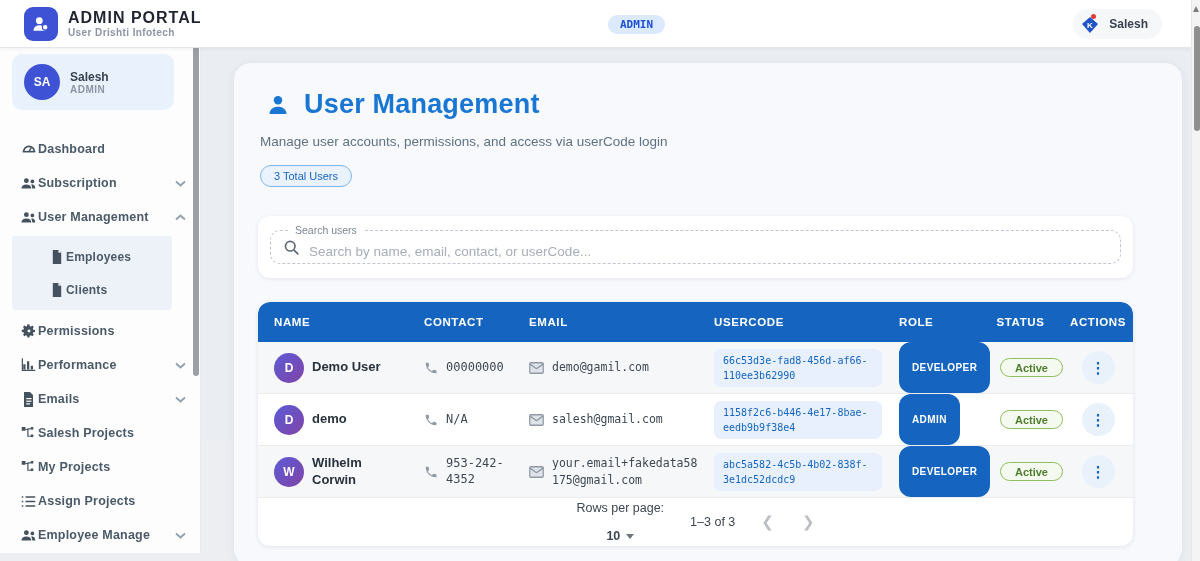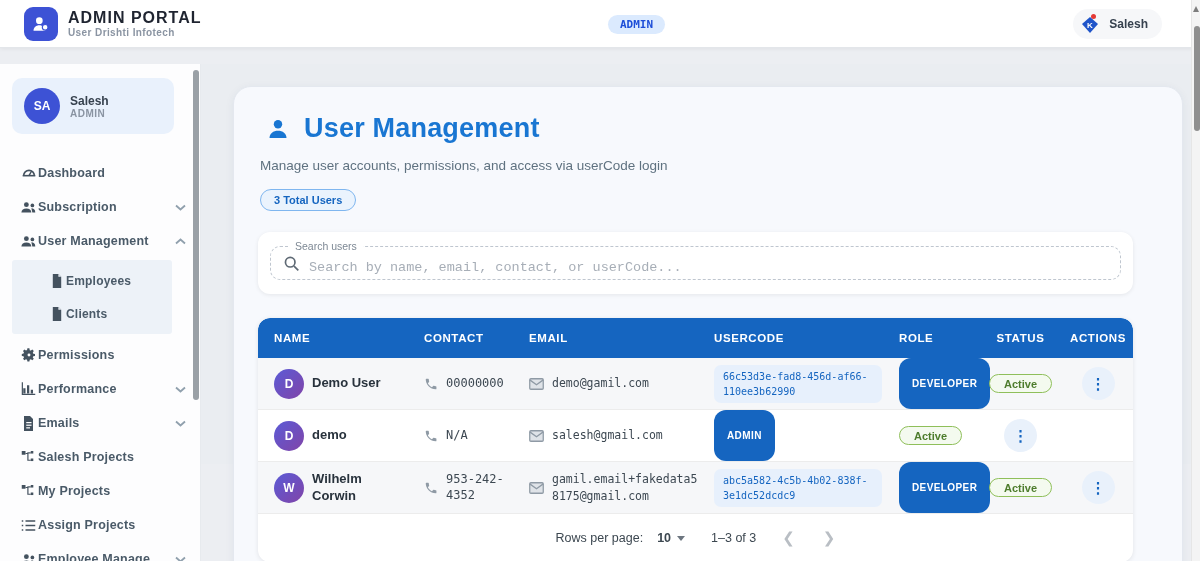--- a/index.html
+++ b/index.html
@@ -23,21 +23,21 @@
   .header-user-name { font-size:12px; font-weight:bold; color:#37424f; }
 
   
   .page-scrollbar { position:absolute; top:0; right:0; width:9px; height:561px; background:#f4f4f4;
     border-left:1px solid #e6e6e6; z-index:9; }
   .page-scroll-arrow { position:absolute; top:6px; left:1px; width:0; height:0;
     border-left:3.5px solid transparent; border-right:3.5px solid transparent; border-bottom:6px solid #7d7d7d; }
   .page-scroll-thumb { position:absolute; top:26px; left:1.5px; width:6px; height:105px; background:#8f8f8f; border-radius:3px; }
 
   
-  .body-wrap { position:absolute; top:64px; left:0; width:1191px; height:400px; display:flex; }
+  .body-wrap { position:absolute; top:40px; left:0; width:1191px; height:400px; display:flex; }
 
   
   .sidebar { width:201px; height:513px; background:#fdfdfe; border-right:1px solid #e7eaee;
     position:relative; overflow:hidden; flex:none; }
   .sb-scroll-thumb { position:absolute; right:1px; top:6px; width:6px; height:330px; background:#9aa0a6; border-radius:3px; }
   .profile-card { margin:14px 26px 18px 12px; background:#e9f1fc; border-radius:10px;
     padding:10px 12px; display:flex; align-items:center; gap:10px; }
   .profile-avatar { width:36px; height:36px; border-radius:50%; background:#3d52d5; color:#fff;
     font-size:12px; font-weight:bold; display:flex; align-items:center; justify-content:center; }
   .profile-name { font-size:12px; font-weight:bold; color:#37424f; }
@@ -53,31 +53,31 @@
   .submenu .lbl { font-size:12px; }
 
   
   .content { flex:1; background:#eaedf1; padding:22px 7px 0 32px; }
   .main-card { width:950px; height:505px; background:#f7f9fd; border:1px solid #e4e8ef;
     border-radius:18px; box-shadow:0 2px 10px rgba(40,60,100,.06); padding:24px; }
 
   .title-row { display:flex; align-items:center; gap:14px; margin:2px 0 0 8px; }
   .page-title { font-size:27px; font-weight:bold; color:#1976d2; letter-spacing:.2px; }
   .page-subtitle { font-size:13.5px; color:#5f7280; margin:14px 0 0 2px; }
-  .total-chip { display:inline-block; margin:16px 0 0 2px; border:1px solid #7fb6ef; background:#eaf3fd;
-    color:#1565c0; font-size:11px; font-weight:bold; padding:4px 13px; border-radius:13px; }
+  .total-chip { display:inline-block; margin:16px 0 8px 2px; border:1px solid #7fb6ef; background:#eaf3fd;
+    color:#1565c0; font-size:11px; font-weight:normal; padding:4px 13px; border-radius:13px; }
 
   .search-card { margin-top:21px; width:875px; background:#fff; border-radius:12px;
     box-shadow:0 1px 4px rgba(0,0,0,.08); padding:14px 12px; }
   .search-field { position:relative; border:1px dashed #bfc6cf; border-radius:10px; height:34px;
     display:flex; align-items:center; padding:0 12px; }
   .search-label { position:absolute; top:-7px; left:18px; background:#fff; padding:0 6px;
     font-size:10.5px; color:#7d8894; }
   .search-input { border:none; outline:none; flex:1; font-size:13.5px; color:#333; background:transparent;
-    font-family:Liberation Mono, monospace; margin-left:9px;margin-top:8px; }
+    font-family:Liberation Sans, sans-serif; margin-left:9px;margin-top:8px; }
   .search-input::placeholder { color:#a7aeb7; }
 
   
   .table-card { margin-top:24px; width:875px; background:#fff; border-radius:12px;
     box-shadow:0 1px 5px rgba(0,0,0,.09); overflow:hidden; }
   .t-grid { display:grid; grid-template-columns:150px 105px 185px 185px 95px 85px 70px; align-items:center; }
   .t-head { background:#1565c0; height:40px; border-radius:12px 12px 0 0; }
   .t-head .th { color:#fff; font-size:11.5px; font-weight:bold; letter-spacing:.6px; padding-left:16px; }
   .t-head .th.c { text-align:center; padding-left:0; }
   .t-row { height:52px; border-bottom:1px solid #ececec; }
@@ -88,30 +88,30 @@
     display:flex; align-items:center; justify-content:center; }
   .row-name { font-size:13px; font-weight:bold; color:#28323c; max-width:84px; line-height:1.25; }
   .cell-ico { color:#8f9aa5; flex:none; display:flex; }
   .contact-txt { font-size:12px; color:#3d4852; font-family:"DejaVu Sans Mono", monospace; line-height:1.3; max-width:62px; }
   .email-txt { font-size:11.5px; color:#3d4852; font-family:"DejaVu Sans Mono", monospace; line-height:1.4;
     max-width:150px; word-break:break-all; }
   .usercode-chip { background:#e7f0fc; border-radius:7px; padding:4px 9px; max-width:168px;
     font-family:"DejaVu Sans Mono", monospace; font-size:10px; color:#1565c0; line-height:1.5; word-break:break-all; }
   .role-chip { background:#1565c0; color:#fff; font-size:10px; font-weight:bold; letter-spacing:.4px;
     padding:20px 13px; border-radius:12px; }
-  .status-cell { justify-content:center; padding-left:0; }
+  .status-cell { justify-content:flex-end; padding-left:0; }
   .status-chip { border:1.5px solid #8fbf5a; background:#f4faef; color:#4e7d2d; font-size:11px;
     font-weight:bold; padding:2.5px 14px; border-radius:12px; }
   .actions-cell { justify-content:center; padding-left:0; }
   .dots-btn { width:33px; height:33px; border-radius:50%; background:#e9f1fb; color:#1565c0;
     font-size:15px; font-weight:bold; display:flex; align-items:center; justify-content:center; cursor:pointer; }
 
   .pagination { height:48px; display:flex; align-items:center; justify-content:center; gap:26px;
     font-size:12.5px; color:#3c4750; }
-  .rpp { display:flex; align-items:center; gap:14px; }
+  .rpp { display:flex; align-items:center; gap:14px;flex-direction:column; }
   .rpp-select { display:flex; align-items:center; gap:6px; cursor:pointer;font-weight:bold; }
   .caret-down { width:0; height:0; border-left:4.5px solid transparent; border-right:4.5px solid transparent;
     border-top:5px solid #6d7680; }
   .pg-arrows { display:flex; gap:28px; color:#b9bec4; font-size:15px; }
   .pg-arrow { cursor:pointer; }
 
   svg { display:block; }
 </style>
 </head>
 <body>
@@ -422,20 +422,23 @@
           <div class="cell">
               <span class="cell-ico">
                 <svg width="15" height="12" viewBox="0 0 20 16" fill="none" stroke="#8f9aa5" stroke-width="1.7">
                   <rect x="1" y="1" width="18" height="14" rx="1.5" fill="#dfe3e8"></rect>
                   <path d="M1 2.5 L10 9 L19 2.5"></path>
                 </svg>
               </span>
             <span class="email-txt">salesh@gmail.com</span>
             </div>
           <div class="cell">
+              <span class="usercode-chip">1158f2c6-b446-4e17-8bae-eedb9b9f38e4</span>
+            </div>
+          <div class="cell">
               <span class="role-chip">ADMIN</span>
             </div>
           <div class="cell status-cell">
               <span class="status-chip">Active</span>
             </div>
           <div class="cell actions-cell">
               <span class="dots-btn">⋮</span>
             </div>
         </div>
 
@@ -452,21 +455,21 @@
               </span>
             <span class="contact-txt">953-242-4352</span>
             </div>
           <div class="cell">
               <span class="cell-ico">
                 <svg width="15" height="12" viewBox="0 0 20 16" fill="none" stroke="#8f9aa5" stroke-width="1.7">
                   <rect x="1" y="1" width="18" height="14" rx="1.5" fill="#dfe3e8"></rect>
                   <path d="M1 2.5 L10 9 L19 2.5"></path>
                 </svg>
               </span>
-            <span class="email-txt">gamil.email+fakedata58175@gmail.com</span>
+            <span class="email-txt">your.email+fakedata58175@gmail.com</span>
             </div>
           <div class="cell">
               <span class="usercode-chip">abc5a582-4c5b-4b02-838f-3e1dc52dcdc9</span>
             </div>
           <div class="cell">
               <span class="role-chip">DEVELOPER</span>
             </div>
           <div class="cell status-cell">
               <span class="status-chip">Active</span>
             </div>

